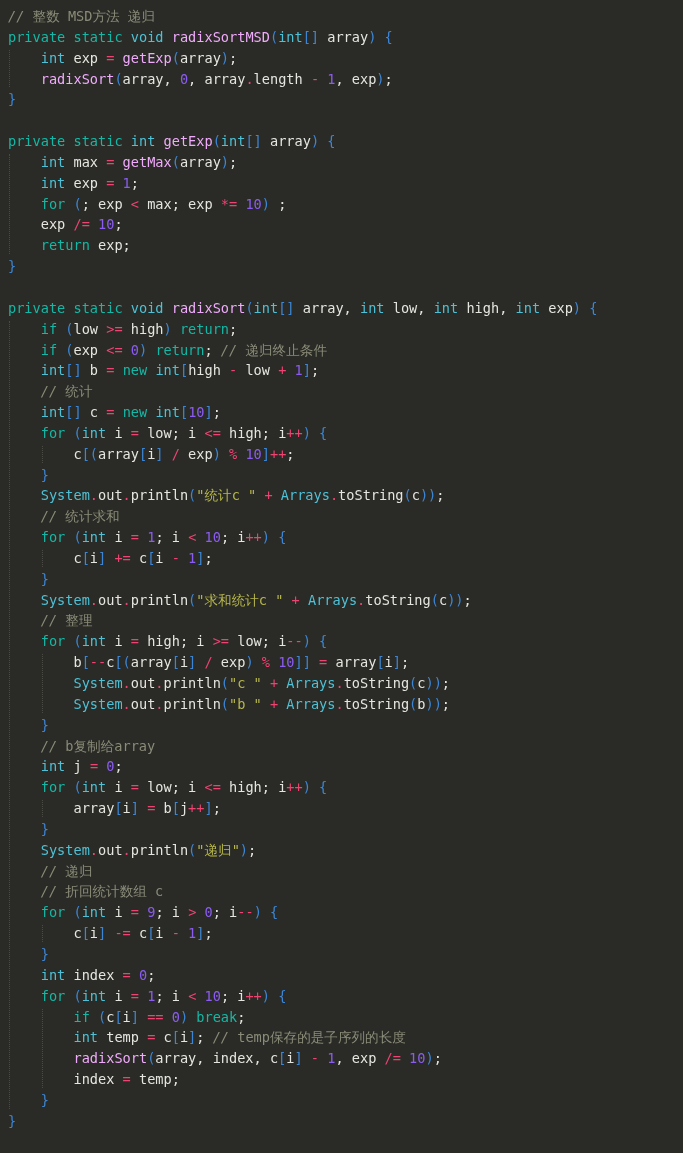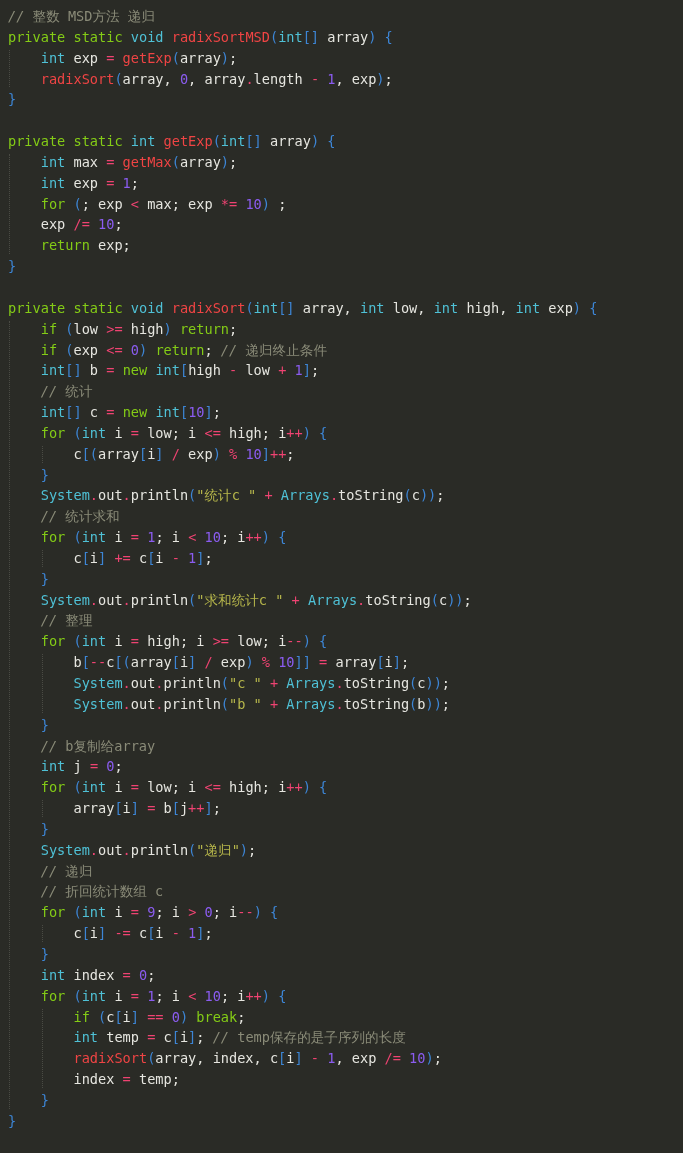--- a/index.html
+++ b/index.html
@@ -44,29 +44,29 @@
     position: absolute;
     width: 1px;
     border-left: 1px dotted #4a4b44;
     pointer-events: none;
     z-index: 0;
   }
 
   .line > span { position: relative; z-index: 1; }
 
   
-  .kw   { color: #84cc16; }            
+  .kw   { color: #14b8a6; }            
   .typ  { color: #4fc1d6; }  
   .num  { color: #8b5cf0; }            
   .str  { color: #b7b74b; }            
   .cmt  { color: #8a8b78; }            
   .cmti { color: #8a8b78; font-style: italic; } 
   .op   { color: #ef4372; }            
   .br   { color: #3d86d6; }            
-  .id   { color: #ef4444; }            
+  .id   { color: #f0abfc; }            
   .pl   { color: #e6e6e0; }            
 </style>
 </head>
 <body>
 
 <div id="editor">
   <div class="code-area"><div class="line"><span class="cmti">// </span><span class="cmt">整数 MSD方法 递归</span></div><div class="line"><span class="kw">private</span><span class="pl"> </span><span class="kw">static</span><span class="pl"> </span><span class="typ">void</span><span class="pl"> </span><span class="id">radixSortMSD</span><span class="br">(</span><span class="typ">int</span><span class="br">[]</span><span class="pl"> array</span><span class="br">)</span><span class="pl"> </span><span class="br">{</span></div><div class="line"><span class="pl">    </span><span class="typ">int</span><span class="pl"> exp </span><span class="op">=</span><span class="pl"> </span><span class="id">getExp</span><span class="br">(</span><span class="pl">array</span><span class="br">)</span><span class="pl">;</span></div><div class="line"><span class="pl">    </span><span class="id">radixSort</span><span class="br">(</span><span class="pl">array, </span><span class="num">0</span><span class="pl">, array</span><span class="op">.</span><span class="pl">length </span><span class="op">-</span><span class="pl"> </span><span class="num">1</span><span class="pl">, exp</span><span class="br">)</span><span class="pl">;</span></div><div class="line"><span class="br">}</span></div><div class="line"></div><div class="line"><span class="kw">private</span><span class="pl"> </span><span class="kw">static</span><span class="pl"> </span><span class="typ">int</span><span class="pl"> </span><span class="id">getExp</span><span class="br">(</span><span class="typ">int</span><span class="br">[]</span><span class="pl"> array</span><span class="br">)</span><span class="pl"> </span><span class="br">{</span></div><div class="line"><span class="pl">    </span><span class="typ">int</span><span class="pl"> max </span><span class="op">=</span><span class="pl"> </span><span class="id">getMax</span><span class="br">(</span><span class="pl">array</span><span class="br">)</span><span class="pl">;</span></div><div class="line"><span class="pl">    </span><span class="typ">int</span><span class="pl"> exp </span><span class="op">=</span><span class="pl"> </span><span class="num">1</span><span class="pl">;</span></div><div class="line"><span class="pl">    </span><span class="kw">for</span><span class="pl"> </span><span class="br">(</span><span class="pl">; exp </span><span class="op">&lt;</span><span class="pl"> max; exp </span><span class="op">*=</span><span class="pl"> </span><span class="num">10</span><span class="br">)</span><span class="pl"> ;</span></div><div class="line"><span class="pl">    </span><span class="pl">exp </span><span class="op">/=</span><span class="pl"> </span><span class="num">10</span><span class="pl">;</span></div><div class="line"><span class="pl">    </span><span class="kw">return</span><span class="pl"> exp;</span></div><div class="line"><span class="br">}</span></div><div class="line"></div><div class="line"><span class="kw">private</span><span class="pl"> </span><span class="kw">static</span><span class="pl"> </span><span class="typ">void</span><span class="pl"> </span><span class="id">radixSort</span><span class="br">(</span><span class="typ">int</span><span class="br">[]</span><span class="pl"> array, </span><span class="typ">int</span><span class="pl"> low, </span><span class="typ">int</span><span class="pl"> high, </span><span class="typ">int</span><span class="pl"> exp</span><span class="br">)</span><span class="pl"> </span><span class="br">{</span></div><div class="line"><span class="pl">    </span><span class="kw">if</span><span class="pl"> </span><span class="br">(</span><span class="pl">low </span><span class="op">&gt;=</span><span class="pl"> high</span><span class="br">)</span><span class="pl"> </span><span class="kw">return</span><span class="pl">;</span></div><div class="line"><span class="pl">    </span><span class="kw">if</span><span class="pl"> </span><span class="br">(</span><span class="pl">exp </span><span class="op">&lt;=</span><span class="pl"> </span><span class="num">0</span><span class="br">)</span><span class="pl"> </span><span class="kw">return</span><span class="pl">; </span><span class="cmti">// </span><span class="cmt">递归终止条件</span></div><div class="line"><span class="pl">    </span><span class="typ">int</span><span class="br">[]</span><span class="pl"> b </span><span class="op">=</span><span class="pl"> </span><span class="kw">new</span><span class="pl"> </span><span class="typ">int</span><span class="br">[</span><span class="pl">high </span><span class="op">-</span><span class="pl"> low </span><span class="op">+</span><span class="pl"> </span><span class="num">1</span><span class="br">]</span><span class="pl">;</span></div><div class="line"><span class="pl">    </span><span class="cmti">// </span><span class="cmt">统计</span></div><div class="line"><span class="pl">    </span><span class="typ">int</span><span class="br">[]</span><span class="pl"> c </span><span class="op">=</span><span class="pl"> </span><span class="kw">new</span><span class="pl"> </span><span class="typ">int</span><span class="br">[</span><span class="num">10</span><span class="br">]</span><span class="pl">;</span></div><div class="line"><span class="pl">    </span><span class="kw">for</span><span class="pl"> </span><span class="br">(</span><span class="typ">int</span><span class="pl"> i </span><span class="op">=</span><span class="pl"> low; i </span><span class="op">&lt;=</span><span class="pl"> high; i</span><span class="op">++</span><span class="br">)</span><span class="pl"> </span><span class="br">{</span></div><div class="line"><span class="pl">        </span><span class="pl">c</span><span class="br">[(</span><span class="pl">array</span><span class="br">[</span><span class="pl">i</span><span class="br">]</span><span class="pl"> </span><span class="op">/</span><span class="pl"> exp</span><span class="br">)</span><span class="pl"> </span><span class="op">%</span><span class="pl"> </span><span class="num">10</span><span class="br">]</span><span class="op">++</span><span class="pl">;</span></div><div class="line"><span class="pl">    </span><span class="br">}</span></div><div class="line"><span class="pl">    </span><span class="typ">System</span><span class="op">.</span><span class="pl">out</span><span class="op">.</span><span class="pl">println</span><span class="br">(</span><span class="str">"统计c "</span><span class="pl"> </span><span class="op">+</span><span class="pl"> </span><span class="typ">Arrays</span><span class="op">.</span><span class="pl">toString</span><span class="br">(</span><span class="pl">c</span><span class="br">))</span><span class="pl">;</span></div><div class="line"><span class="pl">    </span><span class="cmti">// </span><span class="cmt">统计求和</span></div><div class="line"><span class="pl">    </span><span class="kw">for</span><span class="pl"> </span><span class="br">(</span><span class="typ">int</span><span class="pl"> i </span><span class="op">=</span><span class="pl"> </span><span class="num">1</span><span class="pl">; i </span><span class="op">&lt;</span><span class="pl"> </span><span class="num">10</span><span class="pl">; i</span><span class="op">++</span><span class="br">)</span><span class="pl"> </span><span class="br">{</span></div><div class="line"><span class="pl">        </span><span class="pl">c</span><span class="br">[</span><span class="pl">i</span><span class="br">]</span><span class="pl"> </span><span class="op">+=</span><span class="pl"> c</span><span class="br">[</span><span class="pl">i </span><span class="op">-</span><span class="pl"> </span><span class="num">1</span><span class="br">]</span><span class="pl">;</span></div><div class="line"><span class="pl">    </span><span class="br">}</span></div><div class="line"><span class="pl">    </span><span class="typ">System</span><span class="op">.</span><span class="pl">out</span><span class="op">.</span><span class="pl">println</span><span class="br">(</span><span class="str">"求和统计c "</span><span class="pl"> </span><span class="op">+</span><span class="pl"> </span><span class="typ">Arrays</span><span class="op">.</span><span class="pl">toString</span><span class="br">(</span><span class="pl">c</span><span class="br">))</span><span class="pl">;</span></div><div class="line"><span class="pl">    </span><span class="cmti">// </span><span class="cmt">整理</span></div><div class="line"><span class="pl">    </span><span class="kw">for</span><span class="pl"> </span><span class="br">(</span><span class="typ">int</span><span class="pl"> i </span><span class="op">=</span><span class="pl"> high; i </span><span class="op">&gt;=</span><span class="pl"> low; i</span><span class="op">--</span><span class="br">)</span><span class="pl"> </span><span class="br">{</span></div><div class="line"><span class="pl">        </span><span class="pl">b</span><span class="br">[</span><span class="op">--</span><span class="pl">c</span><span class="br">[(</span><span class="pl">array</span><span class="br">[</span><span class="pl">i</span><span class="br">]</span><span class="pl"> </span><span class="op">/</span><span class="pl"> exp</span><span class="br">)</span><span class="pl"> </span><span class="op">%</span><span class="pl"> </span><span class="num">10</span><span class="br">]]</span><span class="pl"> </span><span class="op">=</span><span class="pl"> array</span><span class="br">[</span><span class="pl">i</span><span class="br">]</span><span class="pl">;</span></div><div class="line"><span class="pl">        </span><span class="typ">System</span><span class="op">.</span><span class="pl">out</span><span class="op">.</span><span class="pl">println</span><span class="br">(</span><span class="str">"c "</span><span class="pl"> </span><span class="op">+</span><span class="pl"> </span><span class="typ">Arrays</span><span class="op">.</span><span class="pl">toString</span><span class="br">(</span><span class="pl">c</span><span class="br">))</span><span class="pl">;</span></div><div class="line"><span class="pl">        </span><span class="typ">System</span><span class="op">.</span><span class="pl">out</span><span class="op">.</span><span class="pl">println</span><span class="br">(</span><span class="str">"b "</span><span class="pl"> </span><span class="op">+</span><span class="pl"> </span><span class="typ">Arrays</span><span class="op">.</span><span class="pl">toString</span><span class="br">(</span><span class="pl">b</span><span class="br">))</span><span class="pl">;</span></div><div class="line"><span class="pl">    </span><span class="br">}</span></div><div class="line"><span class="pl">    </span><span class="cmti">// </span><span class="cmt">b复制给array</span></div><div class="line"><span class="pl">    </span><span class="typ">int</span><span class="pl"> j </span><span class="op">=</span><span class="pl"> </span><span class="num">0</span><span class="pl">;</span></div><div class="line"><span class="pl">    </span><span class="kw">for</span><span class="pl"> </span><span class="br">(</span><span class="typ">int</span><span class="pl"> i </span><span class="op">=</span><span class="pl"> low; i </span><span class="op">&lt;=</span><span class="pl"> high; i</span><span class="op">++</span><span class="br">)</span><span class="pl"> </span><span class="br">{</span></div><div class="line"><span class="pl">        </span><span class="pl">array</span><span class="br">[</span><span class="pl">i</span><span class="br">]</span><span class="pl"> </span><span class="op">=</span><span class="pl"> b</span><span class="br">[</span><span class="pl">j</span><span class="op">++</span><span class="br">]</span><span class="pl">;</span></div><div class="line"><span class="pl">    </span><span class="br">}</span></div><div class="line"><span class="pl">    </span><span class="typ">System</span><span class="op">.</span><span class="pl">out</span><span class="op">.</span><span class="pl">println</span><span class="br">(</span><span class="str">"递归"</span><span class="br">)</span><span class="pl">;</span></div><div class="line"><span class="pl">    </span><span class="cmti">// </span><span class="cmt">递归</span></div><div class="line"><span class="pl">    </span><span class="cmti">// </span><span class="cmt">折回统计数组 c</span></div><div class="line"><span class="pl">    </span><span class="kw">for</span><span class="pl"> </span><span class="br">(</span><span class="typ">int</span><span class="pl"> i </span><span class="op">=</span><span class="pl"> </span><span class="num">9</span><span class="pl">; i </span><span class="op">&gt;</span><span class="pl"> </span><span class="num">0</span><span class="pl">; i</span><span class="op">--</span><span class="br">)</span><span class="pl"> </span><span class="br">{</span></div><div class="line"><span class="pl">        </span><span class="pl">c</span><span class="br">[</span><span class="pl">i</span><span class="br">]</span><span class="pl"> </span><span class="op">-=</span><span class="pl"> c</span><span class="br">[</span><span class="pl">i </span><span class="op">-</span><span class="pl"> </span><span class="num">1</span><span class="br">]</span><span class="pl">;</span></div><div class="line"><span class="pl">    </span><span class="br">}</span></div><div class="line"><span class="pl">    </span><span class="typ">int</span><span class="pl"> index </span><span class="op">=</span><span class="pl"> </span><span class="num">0</span><span class="pl">;</span></div><div class="line"><span class="pl">    </span><span class="kw">for</span><span class="pl"> </span><span class="br">(</span><span class="typ">int</span><span class="pl"> i </span><span class="op">=</span><span class="pl"> </span><span class="num">1</span><span class="pl">; i </span><span class="op">&lt;</span><span class="pl"> </span><span class="num">10</span><span class="pl">; i</span><span class="op">++</span><span class="br">)</span><span class="pl"> </span><span class="br">{</span></div><div class="line"><span class="pl">        </span><span class="kw">if</span><span class="pl"> </span><span class="br">(</span><span class="pl">c</span><span class="br">[</span><span class="pl">i</span><span class="br">]</span><span class="pl"> </span><span class="op">==</span><span class="pl"> </span><span class="num">0</span><span class="br">)</span><span class="pl"> </span><span class="kw">break</span><span class="pl">;</span></div><div class="line"><span class="pl">        </span><span class="typ">int</span><span class="pl"> temp </span><span class="op">=</span><span class="pl"> c</span><span class="br">[</span><span class="pl">i</span><span class="br">]</span><span class="pl">; </span><span class="cmti">// </span><span class="cmt">temp保存的是子序列的长度</span></div><div class="line"><span class="pl">        </span><span class="id">radixSort</span><span class="br">(</span><span class="pl">array, index, c</span><span class="br">[</span><span class="pl">i</span><span class="br">]</span><span class="pl"> </span><span class="op">-</span><span class="pl"> </span><span class="num">1</span><span class="pl">, exp </span><span class="op">/=</span><span class="pl"> </span><span class="num">10</span><span class="br">)</span><span class="pl">;</span></div><div class="line"><span class="pl">        </span><span class="pl">index </span><span class="op">=</span><span class="pl"> temp;</span></div><div class="line"><span class="pl">    </span><span class="br">}</span></div><div class="line"><span class="br">}</span></div><div class="guide" style="left: 9px; top: 43.7px; height: 37.7px;"></div><div class="guide" style="left: 9px; top: 147.95px; height: 100.25px;"></div><div class="guide" style="left: 9px; top: 314.75px; height: 788.3px;"></div><div class="guide" style="left: 41.72px; top: 439.85px; height: 16.85px;"></div><div class="guide" style="left: 41.72px; top: 544.1px; height: 16.85px;"></div><div class="guide" style="left: 41.72px; top: 648.35px; height: 58.55px;"></div><div class="guide" style="left: 41.72px; top: 794.3px; height: 16.85px;"></div><div class="guide" style="left: 41.72px; top: 919.4px; height: 16.85px;"></div><div class="guide" style="left: 41.72px; top: 1002.8px; height: 79.4px;"></div></div>
 </div>
 
 </body></html>

